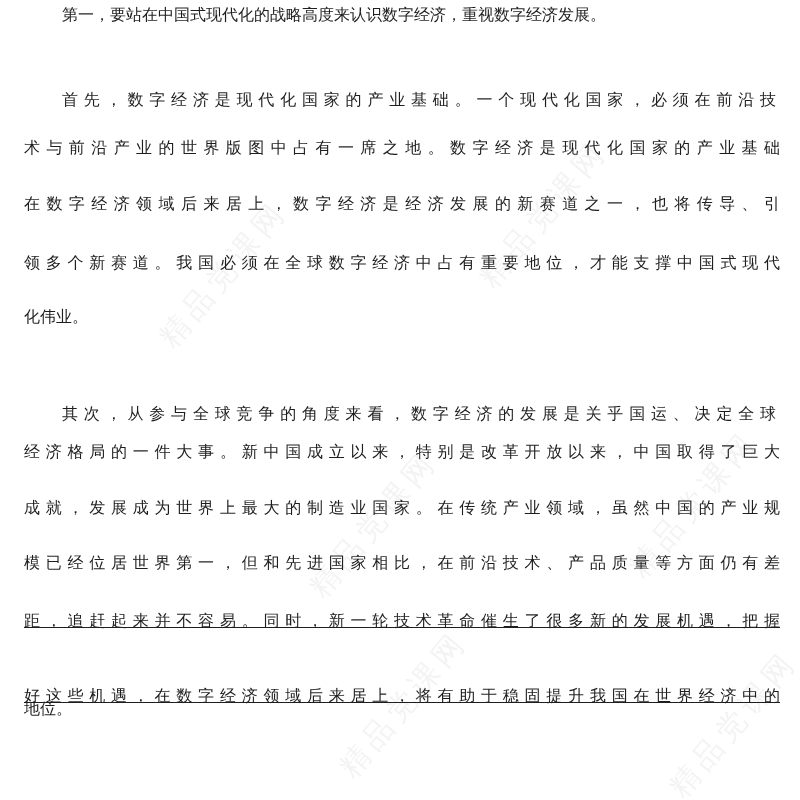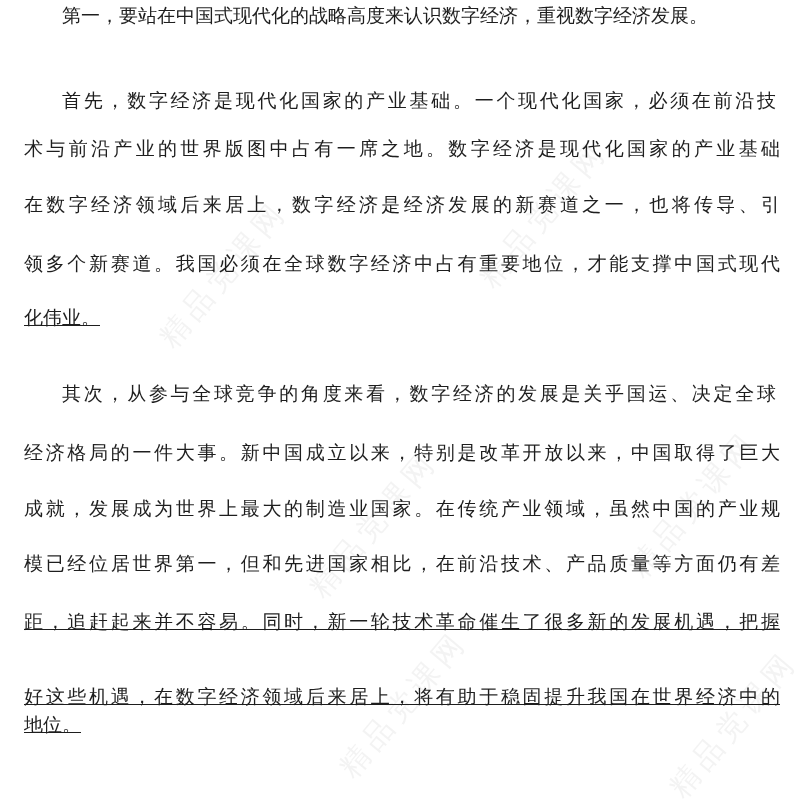--- a/index.html
+++ b/index.html
@@ -4,21 +4,21 @@
   <style>
     html, body { margin: 0; padding: 0; background: #ffffff; }
     body {
       width: 800px; height: 800px; overflow: hidden; position: relative;
       font-family: "DejaVu Sans", "Liberation Sans", sans-serif;
       color: #1e1e1e;
     }
     .doc { position: absolute; left: 0; top: 0; width: 800px; height: 800px; }
     .line {
       position: absolute; left: 24px; width: 756px;
-      font-size: 19px; line-height: 28px; height: 28px;
+      font-size: 16px; line-height: 28px; height: 28px;
       white-space: nowrap; letter-spacing: 0px;
       text-align: justify; text-align-last: justify;
     }
     .line.indent { left: 62px; width: 714px; }
     .line.last { text-align-last: left; }
     .watermark {
       position: absolute; font-size: 30px; color: rgba(160,160,160,0.13);
       transform: rotate(-50deg); transform-origin: left top;
       white-space: nowrap; letter-spacing: 6px; pointer-events: none;
       font-family: "DejaVu Sans", sans-serif;
@@ -38,26 +38,26 @@
 
   <div>
     <div class="line indent last" style="top:1px;">第一，要站在中国式现代化的战略高度来认识数字经济，重视数字经济发展。</div>
   </div>
 
   <div>
     <div class="line indent" style="top:86px;">首先，数字经济是现代化国家的产业基础。一个现代化国家，必须在前沿技</div>
     <div class="line" style="top:134px;">术与前沿产业的世界版图中占有一席之地。数字经济是现代化国家的产业基础</div>
     <div class="line" style="top:190px;">在数字经济领域后来居上，数字经济是经济发展的新赛道之一，也将传导、引</div>
     <div class="line" style="top:249px;">领多个新赛道。我国必须在全球数字经济中占有重要地位，才能支撑中国式现代</div>
-    <div class="line last" style="top:303px;text-decoration:underline;">化伟业。</div>
+    <div class="line last" style="top:303px;">化伟业。</div>
   </div>
 
   <div>
-    <div class="line indent" style="top:379px;">其次，从参与全球竞争的角度来看，数字经济的发展是关乎国运、决定全球</div>
+    <div class="line indent" style="top:400px;">其次，从参与全球竞争的角度来看，数字经济的发展是关乎国运、决定全球</div>
     <div class="line" style="top:438px;">经济格局的一件大事。新中国成立以来，特别是改革开放以来，中国取得了巨大</div>
     <div class="line" style="top:494px;">成就，发展成为世界上最大的制造业国家。在传统产业领域，虽然中国的产业规</div>
     <div class="line" style="top:549px;">模已经位居世界第一，但和先进国家相比，在前沿技术、产品质量等方面仍有差</div>
     <div class="line" style="top:607px;text-decoration:underline;">距，追赶起来并不容易。同时，新一轮技术革命催生了很多新的发展机遇，把握</div>
     <div class="line" style="top:682px;text-decoration:underline;">好这些机遇，在数字经济领域后来居上，将有助于稳固提升我国在世界经济中的</div>
-    <div class="line last" style="top:710px;text-decoration:underline;">地位。</div>
+    <div class="line last" style="top:695px;">地位。</div>
   </div>
 
 </div>
 
 </body></html>

